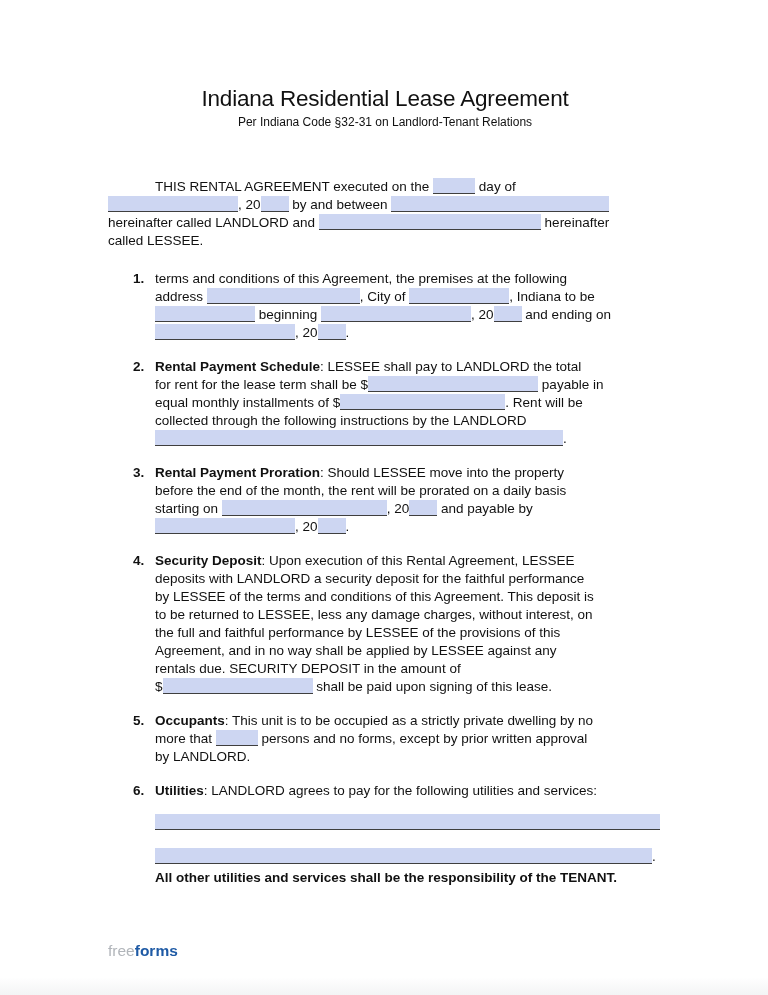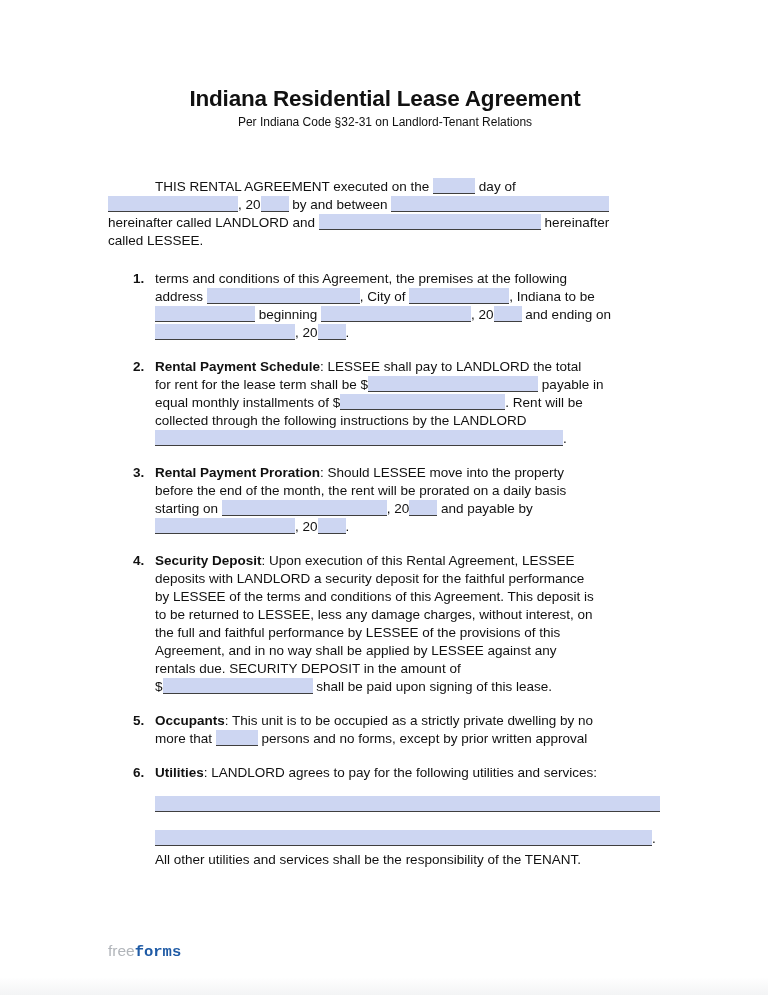--- a/index.html
+++ b/index.html
@@ -1,38 +1,38 @@
 <!DOCTYPE html>
 <html style="--text-color: #111111; --blank-fill: #cdd6f2; --blank-underline: #3f3f3f; --brand-gray: #b1b5ba; --brand-blue: #1e5aa5;"><head>
 <meta charset="utf-8">
 <style>
   html,body{margin:0;padding:0;background:#fff;}
   .page{
     position:relative;width:768px;height:995px;background:#fff;overflow:hidden;
     font-family:"Liberation Sans","DejaVu Sans",sans-serif;color:var(--text-color,#111);
   }
   .content{position:absolute;left:108px;top:86px;width:554px;}
-  .doc-title{margin:0;text-align:center;font-size:22.5px;line-height:26px;font-weight:700;letter-spacing:-0.2px;}
+  .doc-title{margin:0;text-align:center;font-size:22.5px;line-height:26px;font-weight:400;letter-spacing:-0.2px;}
   .doc-subtitle{text-align:center;font-size:12px;line-height:15px;margin-top:3px;}
   .para{font-size:13.5px;line-height:18px;}
   .tline{white-space:nowrap;}
   .intro{margin-top:48px;}
   .section{display:flex;margin-top:16px;}
   .section.first{margin-top:20px;}
   .num{width:47px;padding-left:25px;box-sizing:border-box;font-weight:700;font-size:13.5px;line-height:18px;flex:none;}
   .sbody{width:507px;flex:none;}
   .blank{
     display:inline-block;height:15px;vertical-align:-3px;
     background:var(--blank-fill,#cdd6f2);
     border-bottom:1.6px solid var(--blank-underline,#3f3f3f);
   }
   .bold{font-weight:700;}
   .footer{position:absolute;left:108px;top:941px;font-size:15.5px;line-height:19px;}
   .brand-free{color:var(--brand-gray,#b1b5ba);font-weight:400;}
-  .brand-forms{color:var(--brand-blue,#1e5aa5);font-weight:700;font-family:Liberation Mono, monospace;}
+  .brand-forms{color:var(--brand-blue,#1e5aa5);font-weight:700;}
   .page-edge{position:absolute;left:0;bottom:0;width:768px;height:18px;
     background:linear-gradient(#ffffff,#f3f4f5);}
 </style>
 </head>
 <body>
 
 <div class="page">
   <div class="content">
 
     <h1 class="doc-title">Indiana Residential Lease Agreement</h1>
@@ -88,30 +88,31 @@
           <div class="tline"><span>rentals due. SECURITY DEPOSIT in the amount of</span></div>
           <div class="tline"><span>$</span><span class="blank" style="width: 150px;"></span><span> shall be paid upon signing of this lease.</span></div>
         </div>
     </div>
 
     <div class="section">
       <div class="num">5.</div>
       <div class="sbody para">
           <div class="tline"><span class="bold">Occupants</span><span>: This unit is to be occupied as a strictly private dwelling by no</span></div>
           <div class="tline"><span>more that </span><span class="blank" style="width: 42px;"></span><span> persons and no forms, except by prior written approval</span></div>
+          <div class="tline"><span>by LANDLORD.</span></div>
         </div>
     </div>
 
     <div class="section">
       <div class="num">6.</div>
       <div class="sbody para">
           <div class="tline"><span class="bold">Utilities</span><span>: LANDLORD agrees to pay for the following utilities and services:</span></div>
           <div class="tline" style="margin-top: 14px;"><span class="blank" style="width: 505px;"></span></div>
           <div class="tline" style="margin-top: 16px;"><span class="blank" style="width: 497px;"></span><span>.</span></div>
-          <div class="tline" style="margin-top: 3px;"><span>All other utilities and services shall be the responsibility of the TENANT.</span></div>
+          <div class="tline" style="margin-top: 3px; font-weight: bold;"><span>All other utilities and services shall be the responsibility of the TENANT.</span></div>
         </div>
     </div>
 
   </div>
 
   <div class="footer"><span class="brand-free">free</span><span class="brand-forms">forms</span></div>
 
   <div class="page-edge"></div>
 </div>
 

